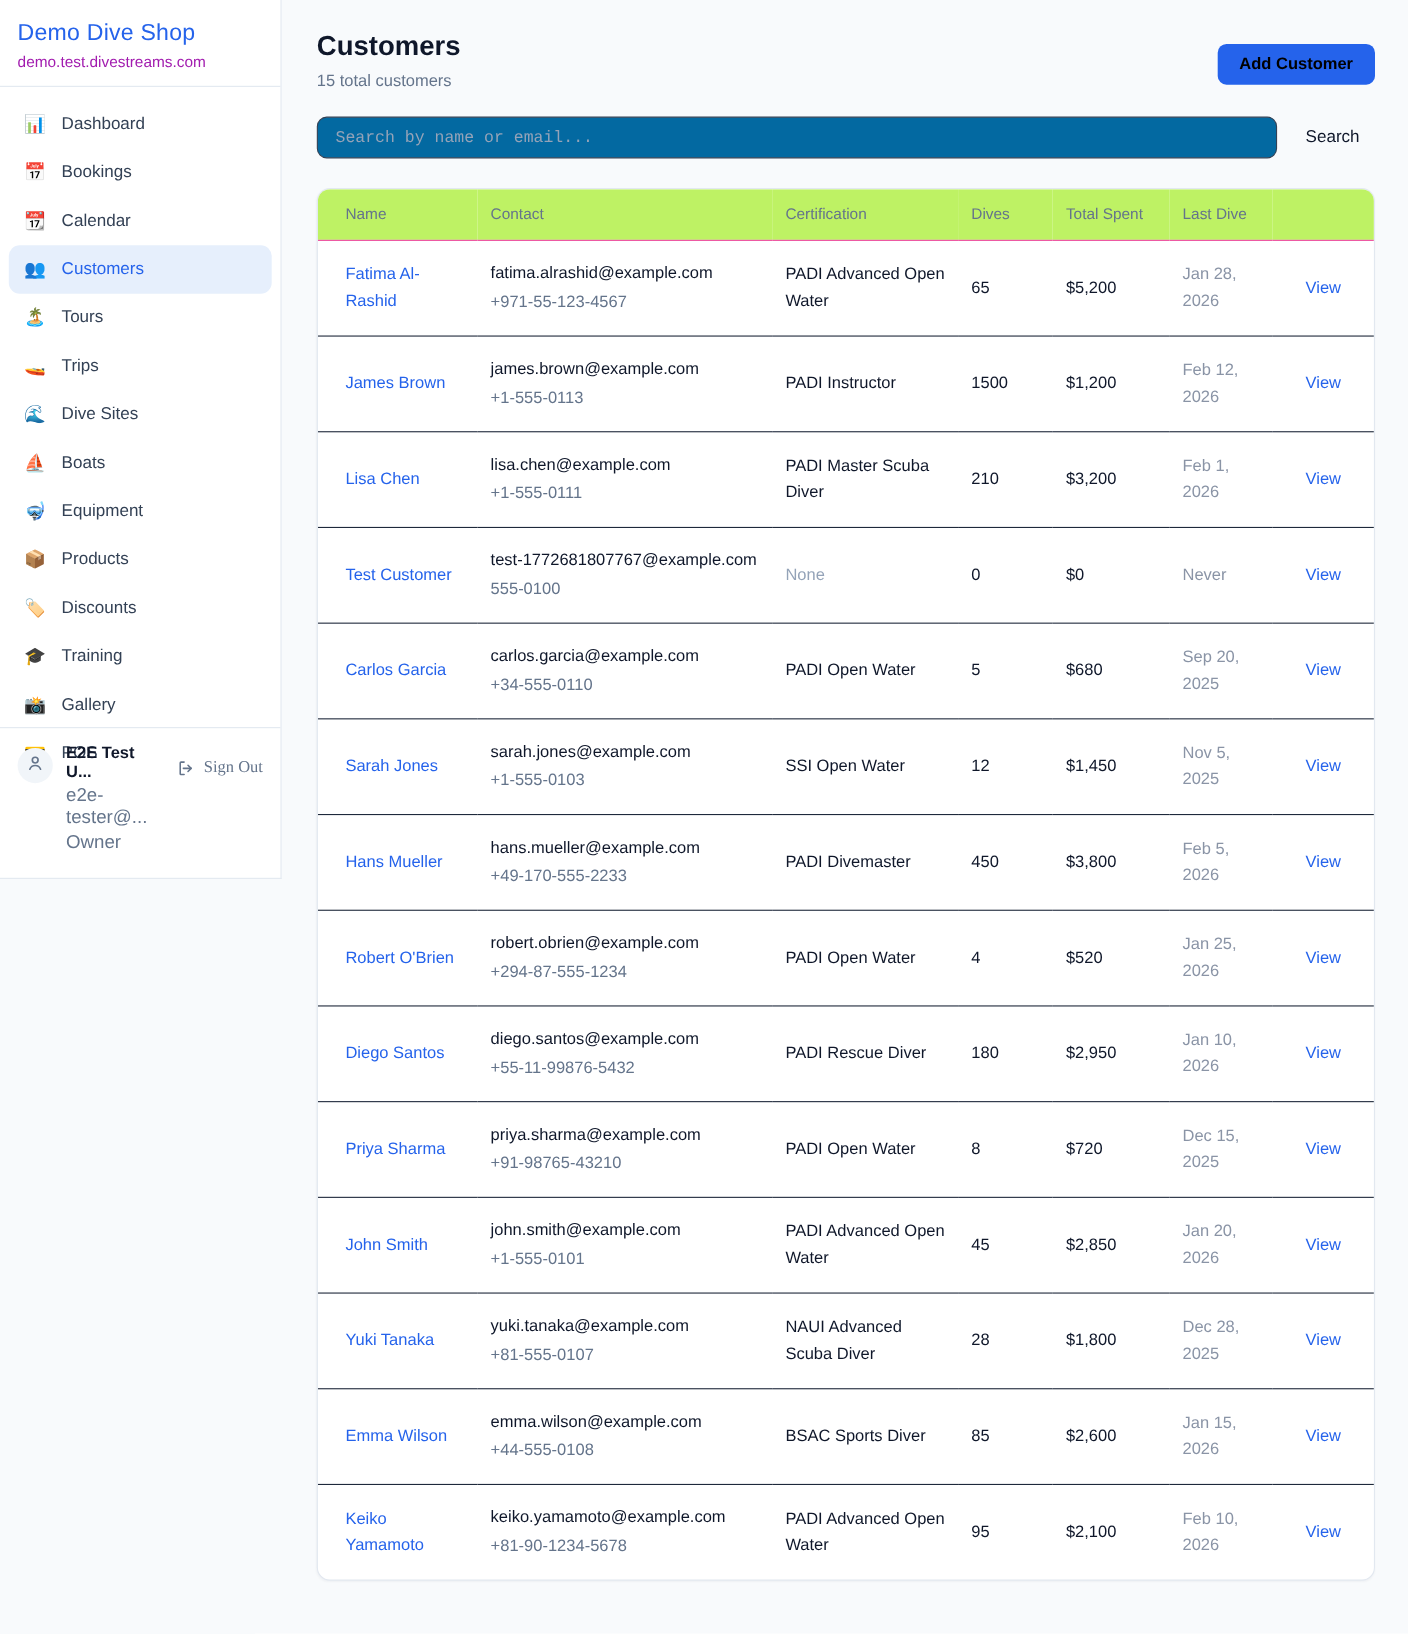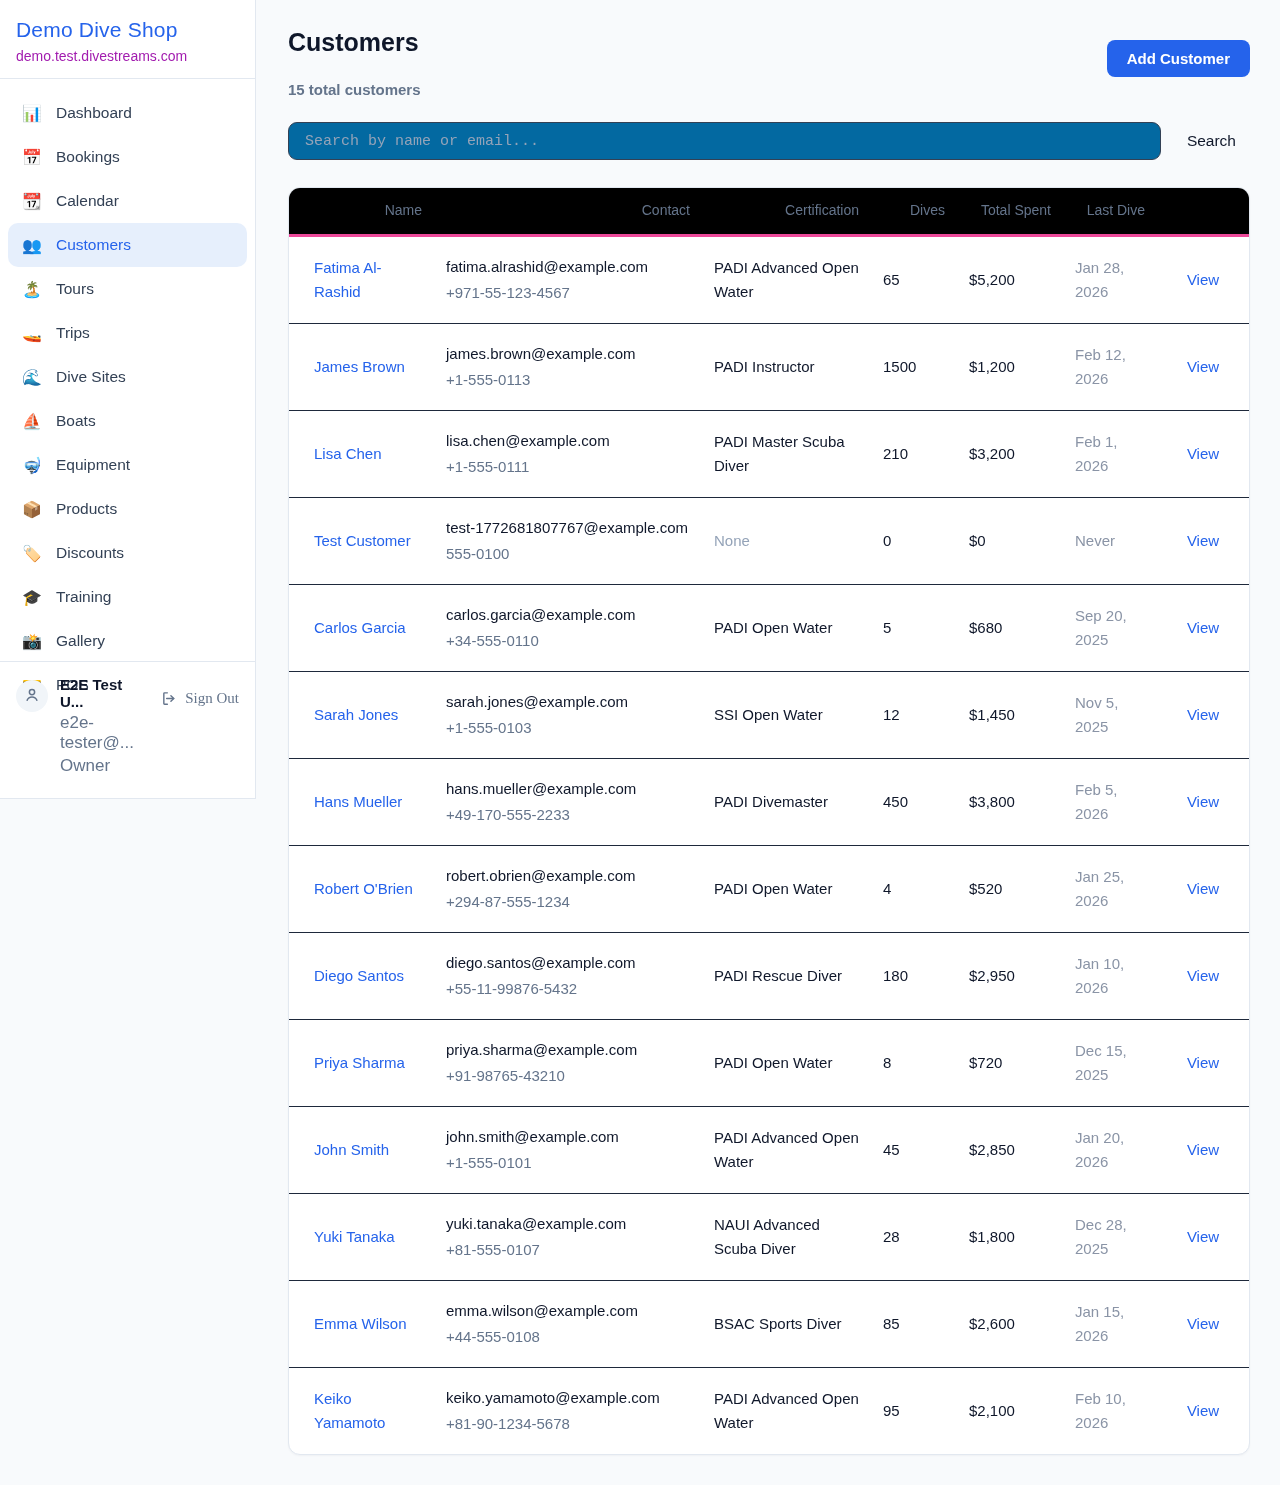--- a/index.html
+++ b/index.html
@@ -39,23 +39,23 @@
   .user-email, .user-role { color:#64748b; font-size:17px; margin-top:3px; }
   .signout {
     display:flex; align-items:flex-start; gap:7px; color:#64748b; font-size:15px;
     background:none; border:none; cursor:pointer; margin-top:14px; flex:0 0 auto;
     font-family:Liberation Serif, serif;
   }
   
   .main { position:absolute; left:256px; top:0; width:1024px; padding:28px 30px 40px 32px; }
   .page-head { display:flex; justify-content:space-between; align-items:flex-start; }
   .page-title { font-size:25px; font-weight:bold; color:#0f172a; }
-  .page-subtitle { color:#64748b; font-size:15px; margin-top:24px;font-weight:bold; }
+  .page-subtitle { color:#64748b; font-size:15px; margin-top:8px; }
   .btn-primary {
-    background:#2563eb; color:#ffffff; border:none; border-radius:8px;
+    background:#2563eb; color:#000000; border:none; border-radius:8px;
     font-size:15px; font-weight:600; padding:10px 20px; cursor:pointer;
     font-family:inherit; margin-top:12px;
   }
   .search-row { display:flex; align-items:center; margin-top:24px; }
   .search-input {
     flex:1 1 auto; height:38px; background:#0369a1; border:1px solid #334155;
     border-radius:9px; padding:0 16px; font-size:15px; color:#0f172a;
     font-family:Liberation Mono, monospace; outline:none;
   }
   .search-input::placeholder { color:#94a3b8; }
@@ -64,22 +64,22 @@
     font-family:inherit; padding:8px 14px; margin-left:12px;
   }
   
   .card {
     margin-top:27px; background:#fff; border:1px solid #e2e8f0;
     border-radius:12px; overflow:hidden;
     box-shadow:0 1px 2px rgba(15,23,42,.04);
   }
   table { width:100%; border-collapse:collapse; table-layout:fixed; }
   thead th {
-    background:#000000; color:#64748b; font-size:14px; font-weight:500;
-    text-align:right; padding:12px 12px; border-bottom:3px solid #ec4899;
+    background:#bef264; color:#64748b; font-size:14px; font-weight:500;
+    text-align:left; padding:12px 12px; border-bottom:1px solid #ec4899;
     vertical-align:middle; line-height:1.55;
   }
   thead th:first-child { padding-left:25px; }
   tbody td {
     padding:18px 12px; vertical-align:middle; font-size:15px; line-height:1.6;
   }
   tbody td:first-child { padding-left:25px; }
   tbody tr + tr td { border-top:1px solid #1e293b; }
   .name-link { color:#2563eb; text-decoration:none; font-weight:500; }
   .contact-email { color:#0f172a; word-wrap:break-word; }

